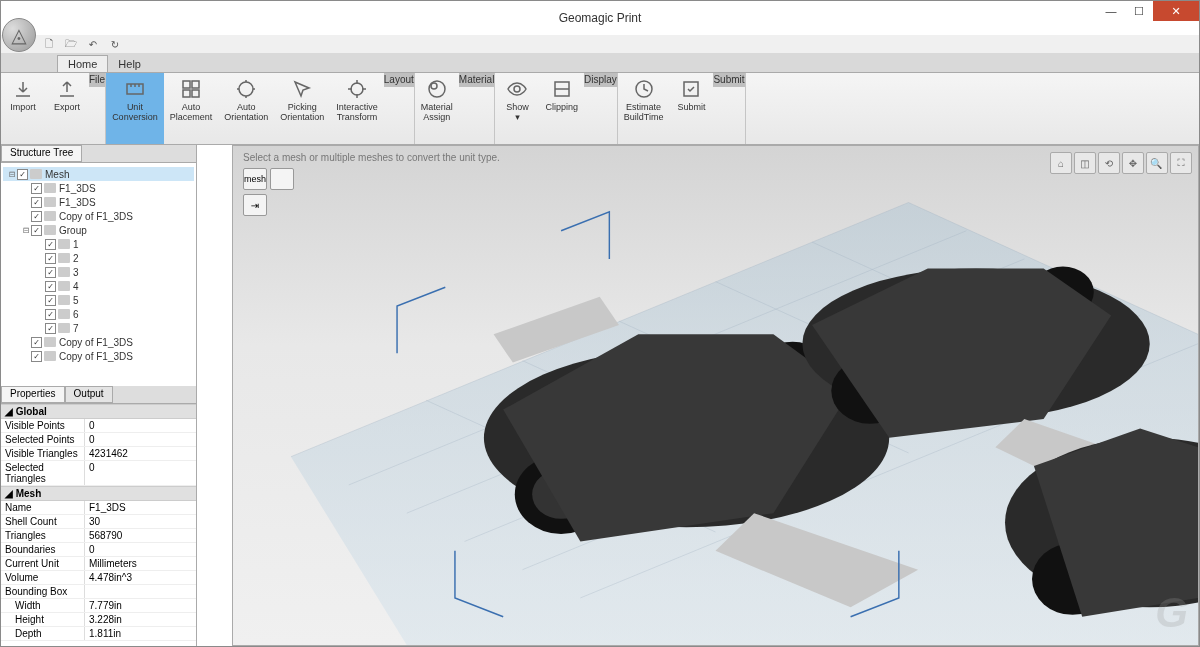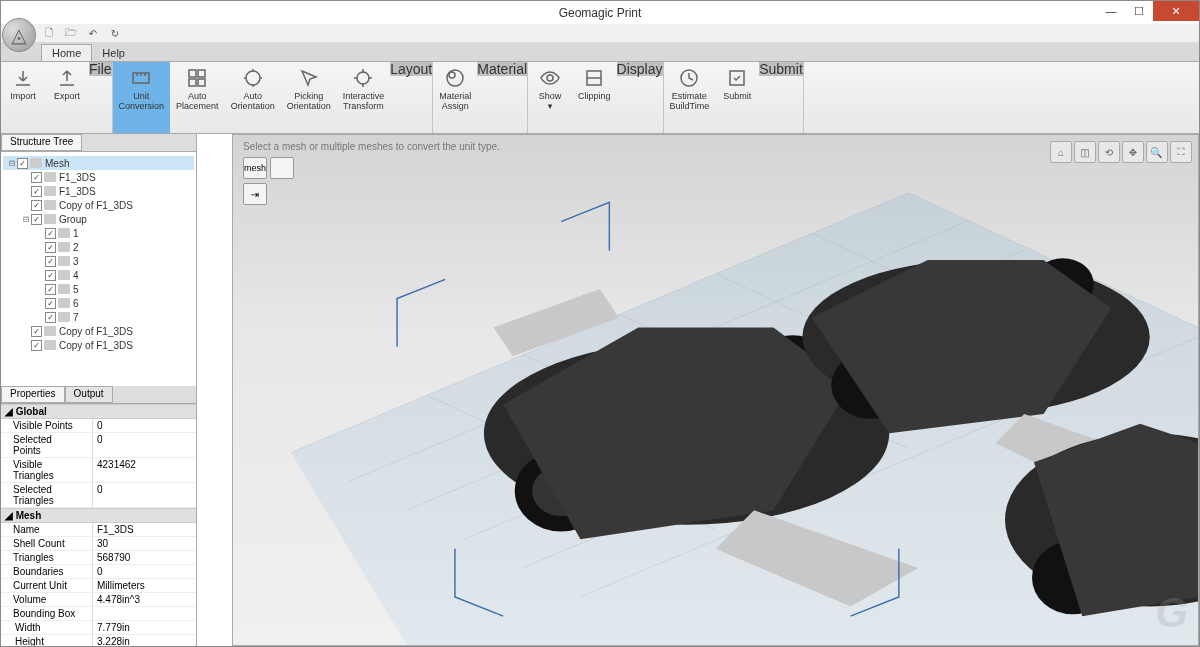--- a/index.html
+++ b/index.html
@@ -1,61 +1,61 @@
 <!DOCTYPE html>
 <html><head>
 <meta charset="utf-8">
 <style>
 * { box-sizing: border-box; margin: 0; padding: 0; font-family: "Segoe UI", Tahoma, sans-serif; }
 html, body { width: 1200px; height: 647px; overflow: hidden; background: #fff; }
 .window { width: 1200px; height: 647px; display: flex; flex-direction: column; border: 1px solid #8a8a8a; }
 
 
-.titlebar { height: 23px; background: #fff; display: flex; align-items: center; position: relative; border-radius: 7px; }
+.titlebar { height: 34px; background: #fff; display: flex; align-items: center; position: relative; border-radius: 7px; }
 .titlebar .title { position: absolute; left: 0; right: 0; text-align: center; font-size: 12px; color: #333; }
 .titlebar .controls { position: absolute; right: 0; top: 0; display: flex; }
 .titlebar .ctl { width: 28px; height: 20px; display: flex; align-items: center; justify-content: center; font-size: 11px; color: #333; }
 .titlebar .ctl.close { background: #c7492f; color: #fff; width: 46px; }
 
 
 .quickbar { height: 18px; background: #f0f0f0; display: flex; align-items: center; padding: 0 4px; gap: 6px; }
 .quickbar .qicon { width: 16px; height: 14px; display: flex; align-items: center; justify-content: center; font-size: 10px; color: #555; }
 .logo-big { width: 34px; height: 34px; position: absolute; left: 2px; top: 18px; border-radius: 50%; background: radial-gradient(circle at 30% 30%, #ddd, #999); border: 1px solid #888; z-index: 10; display:flex;align-items:center;justify-content:center;color:#666;font-size:20px;}
 
 
-.tabs { height: 20px; background: #d9d9d9; display: flex; align-items: flex-end; padding-left: 40px; border-bottom: 1px solid #aaa; }
+.tabs { height: 20px; background: #d9d9d9; display: flex; align-items: flex-end; padding-left: 56px; border-bottom: 1px solid #aaa; }
 .tab { padding: 2px 10px; font-size: 11px; color: #333; }
 .tab.active { background: #eee; border: 1px solid #aaa; border-bottom: none; }
 
 
 .ribbon { height: 72px; background: linear-gradient(#f5f5f5, #e8e8e8); display: flex; border-bottom: 1px solid #aaa; }
 .ribbon-group { display: flex; flex-direction: row; border-right: 1px solid #c5c5c5; }
 .ribbon-buttons { display: flex; flex: 1; }
 .rbtn { display: flex; flex-direction: column; align-items: center; justify-content: flex-start; padding: 4px 6px 2px; min-width: 44px; font-size: 9px; color: #333; text-align: center; line-height: 1.1; }
 .rbtn.active { background: #6fb4e8; }
 .rbtn .ricon { width: 24px; height: 24px; margin-bottom: 2px; display: flex; align-items: center; justify-content: center; }
-.ribbon-label { height: 14px; background: #bfbfbf; font-size: 14px; text-align: center; line-height: 14px; color: #333; }
+.ribbon-label { height: 14px; background: #bfbfbf; font-size: 10px; text-align: center; line-height: 14px; color: #333; }
 
 
 .main { flex: 1; display: flex; min-height: 0; }
 .left-panel { width: 196px; display: flex; flex-direction: column; background: #737373; border-right: 1px solid #aaa; }
 .panel-tabs { height: 18px; display: flex; background: #ddd; border-bottom: 1px solid #aaa; }
 .panel-tab { padding: 1px 8px; font-size: 10px; border: 1px solid #aaa; background: #f5f5f5; }
 .tree { flex: 1; background: #fff; overflow: auto; padding: 4px 2px; font-size: 10px; color: #333; }
 .tree-row { display: flex; align-items: center; height: 14px; white-space: nowrap; }
 .tree-row .exp { width: 10px; text-align: center; font-size: 8px; color: #666; }
 .tree-row .chk { width: 11px; height: 11px; border: 1px solid #888; margin-right: 2px; display: inline-flex; align-items: center; justify-content: center; font-size: 8px; background:#fff;}
 .tree-row .micon { width: 12px; height: 10px; margin-right: 3px; background: #ccc; border-radius: 1px; }
 .tree-row.selected { background: #cde6f7; }
 
 .props { height: 260px; display: flex; flex-direction: column; }
 .prop-table { flex: 1; background: #fff; overflow: auto; font-size: 10px; }
 .prop-section { background: #e0e0e0; padding: 1px 4px; font-weight: bold; border-top: 1px solid #ccc; border-bottom: 1px solid #ccc; display:flex; align-items:center; gap:3px;}
 .prop-row { display: flex; border-bottom: 1px solid #eee; }
-.prop-row .k { width: 92px; padding: 1px 12px; border-right: 1px solid #ddd; }
+.prop-row .k { width: 84px; padding: 1px 4px; border-right: 1px solid #ddd; }
 .prop-row .v { flex: 1; padding: 1px 4px; }
 .prop-row.indent .k { padding-left: 14px; }
 
 
 .viewport { flex: 1; position: relative; background: linear-gradient(#d4d4d4 0%, #e8e8e8 40%, #f0f0f0 100%); overflow: hidden; border: 1px solid #aaa; margin-left: 35px; }
 .hint { position: absolute; top: 6px; left: 10px; font-size: 10px; color: #777; }
 .unit-buttons { position: absolute; top: 22px; left: 10px; display: flex; gap: 3px; }
 .unit-btn { width: 24px; height: 22px; border: 1px solid #999; background: #f4f4f4; font-size: 9px; display: flex; align-items: center; justify-content: center; border-radius: 2px; }
 .unit-btn2 { position: absolute; top: 48px; left: 10px; width: 24px; height: 22px; border: 1px solid #999; background: #f4f4f4; font-size: 10px; display:flex;align-items:center;justify-content:center;border-radius:2px;}
 

